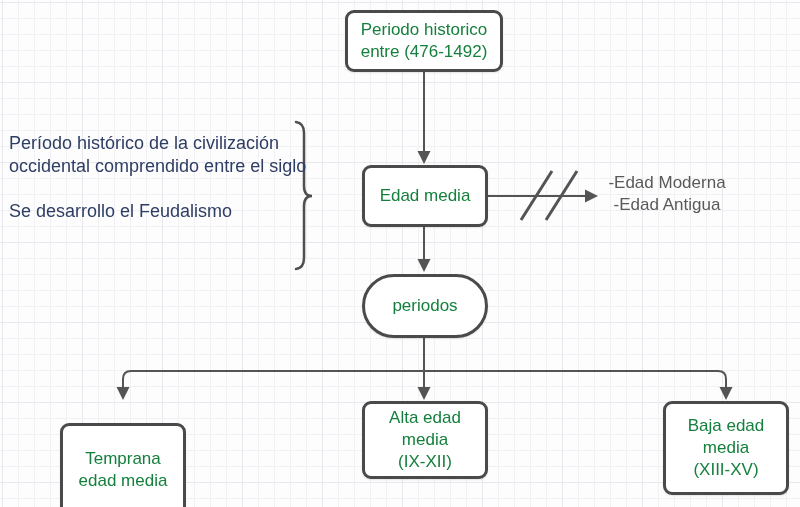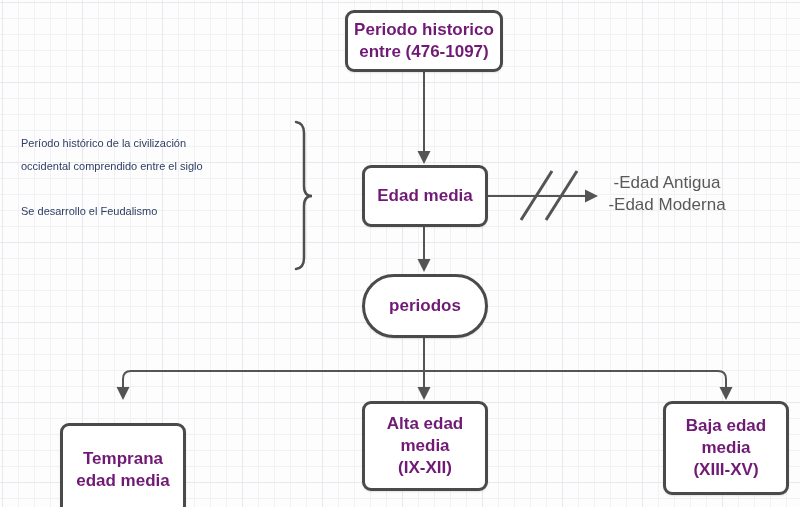--- a/index.html
+++ b/index.html
@@ -18,33 +18,32 @@
     background-position:2px 0, 0 2px, 2px 0, 0 2px;
   }
   .node{
     position:absolute;
     background:#ffffff;
     border:3px solid #4a4a4a;
     border-radius:9px;
     display:flex;flex-direction:column;
     align-items:center;justify-content:center;
     text-align:center;
-    color:#701a75;
+    color:#15803d;
     font-size:17px;line-height:22px;
     box-shadow:0 1px 2px rgba(0,0,0,0.10);
     box-sizing:border-box;
-    font-weight:bold;
   }
   .stadium{border-radius:32px;text-align:center;}
   .node-line{display:block;min-height:22px;}
   .conn-layer{position:absolute;left:0;top:0;width:800px;height:507px;}
   .note{
     position:absolute;
     color:#2e3d63;
-    font-size:11px;line-height:22.5px;margin-left:12px;
+    font-size:18px;line-height:22.5px;
   }
   .note-line{min-height:22.5px;white-space:nowrap;}
   .side-note{
     position:absolute;
     color:#595959;
     font-size:17px;line-height:22px;
     text-align:center;
   }
 </style>
 </head>
@@ -79,53 +78,53 @@
       <polygon points="726,400 719.5,387 732.5,387" fill="#545454"></polygon>
     </g>
 
     <g>
       <path d="M296,122 Q304,123 304,133 L304,186 Q304,196 312,196 Q304,196 304,206 L304,258 Q304,268 296,269" stroke="#4f4f4f" stroke-width="2.5" stroke-linecap="round"></path>
     </g>
   </svg>
 
   <div class="node" style="left:345px;top:10px;width:158px;height:62px;">
     <span class="node-line">Periodo historico</span>
-    <span class="node-line">entre (476-1097)</span>
+    <span class="node-line">entre (476-1492)</span>
   </div>
 
   <div class="node" style="left:362px;top:165px;width:126px;height:62px;">
     <span class="node-line">Edad media</span>
   </div>
 
   <div class="node stadium" style="left:362px;top:274px;width:126px;height:64px;">
     <span class="node-line">periodos</span>
   </div>
 
   <div class="node" style="left:60px;top:423px;width:126px;height:94px;">
     <span class="node-line">Temprana</span>
     <span class="node-line">edad media</span>
   </div>
 
-  <div class="node" style="left:362px;top:401px;width:126px;height:90px;">
+  <div class="node" style="left:362px;top:401px;width:126px;height:78px;">
     <span class="node-line">Alta edad</span>
     <span class="node-line">media</span>
     <span class="node-line">(IX-XII)</span>
   </div>
 
   <div class="node" style="left:663px;top:401px;width:126px;height:94px;align-items:center;">
     <span class="node-line">Baja edad</span>
     <span class="node-line">media</span>
     <span class="node-line">(XIII-XV)</span>
   </div>
 
   <div class="note" style="left:9px;top:132px;width:300px;">
     <div class="note-line">Período histórico de la civilización</div>
     <div class="note-line">occidental comprendido entre el siglo</div>
     <div class="note-line"></div>
     <div class="note-line">Se desarrollo el Feudalismo</div>
   </div>
 
   <div class="side-note" style="left:600px;top:172px;width:134px;">
+    <div>-Edad Moderna</div>
     <div>-Edad Antigua</div>
-    <div>-Edad Moderna</div>
   </div>
 
 </div>
 
 </body></html>

